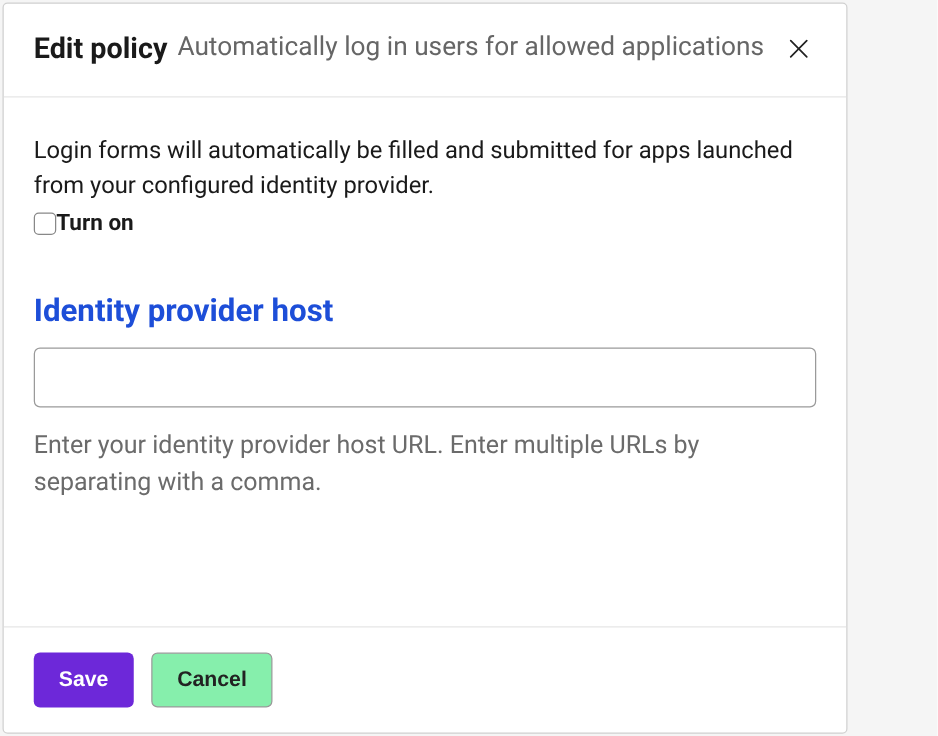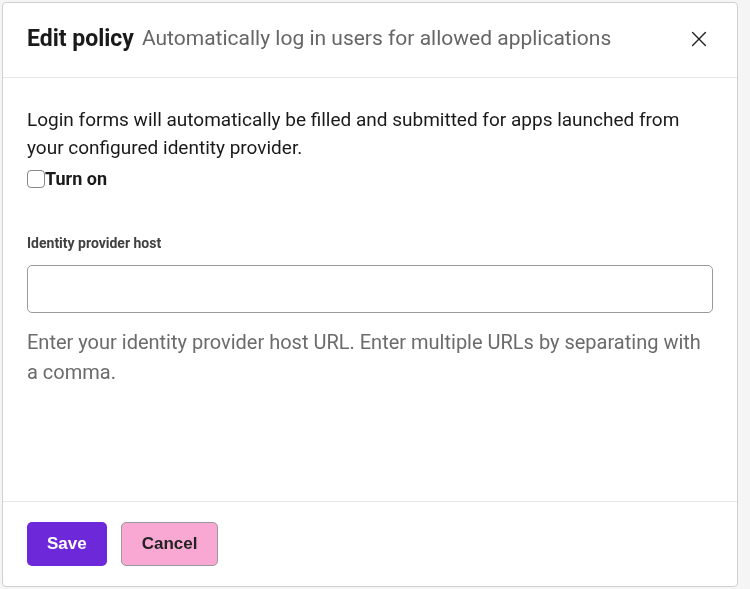--- a/index.html
+++ b/index.html
@@ -6,21 +6,21 @@
       box-sizing: border-box;
       margin: 0;
       padding: 0;
     }
     body {
       font-family: -apple-system, BlinkMacSystemFont, "Segoe UI", Roboto, Helvetica, Arial, sans-serif;
       background: #f5f5f5;
       padding: 2px;
     }
     .dialog {
-      width: 736px;
+      width: 676px;
       height: 585px;
       background: #fff;
       border: 1px solid #d0d0d0;
       border-radius: 4px;
       display: flex;
       flex-direction: column;
       overflow: hidden;
     }
     .dialog-header {
       display: flex;
@@ -79,23 +79,23 @@
       cursor: pointer;
       flex-shrink: 0;
     }
     .checkbox-label {
       font-size: 18px;
       font-weight: 700;
       color: #1a1a1a;
       cursor: pointer;
     }
     .field-label {
-      font-size: 14px;
+      font-size: 25px;
       font-weight: 700;
-      color: #404040;
+      color: #1d4ed8;
       margin-bottom: 14px;
       display: block;
     }
     .text-input {
       width: 100%;
       height: 48px;
       border: 1px solid #9a9a9a;
       border-radius: 5px;
       padding: 0 12px;
       font-size: 16px;
@@ -124,21 +124,21 @@
       display: inline-flex;
       align-items: center;
       justify-content: center;
     }
     .btn-primary {
       background: #6d28d9;
       color: #fff;
       border: none;
     }
     .btn-secondary {
-      background: #f9a8d4;
+      background: #86efac;
       color: #222;
       border: 1px solid #9a9a9a;
     }
   </style>
 </head>
 <body>
 
 <div class="dialog">
   <div class="dialog-header">
     <span class="dialog-title">Edit policy</span>

